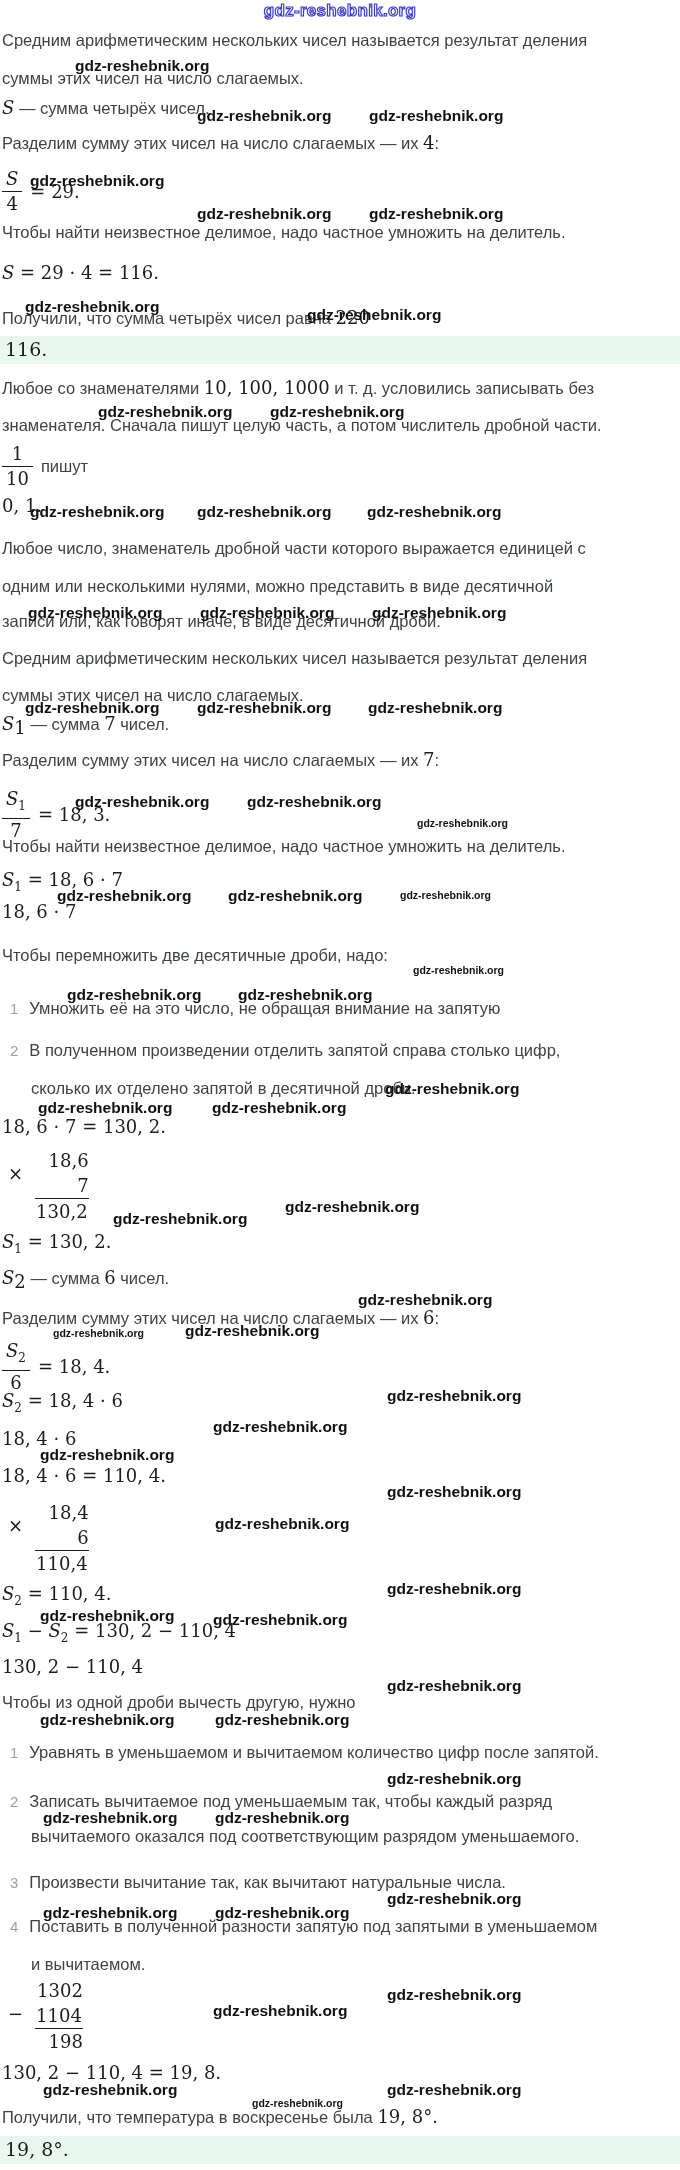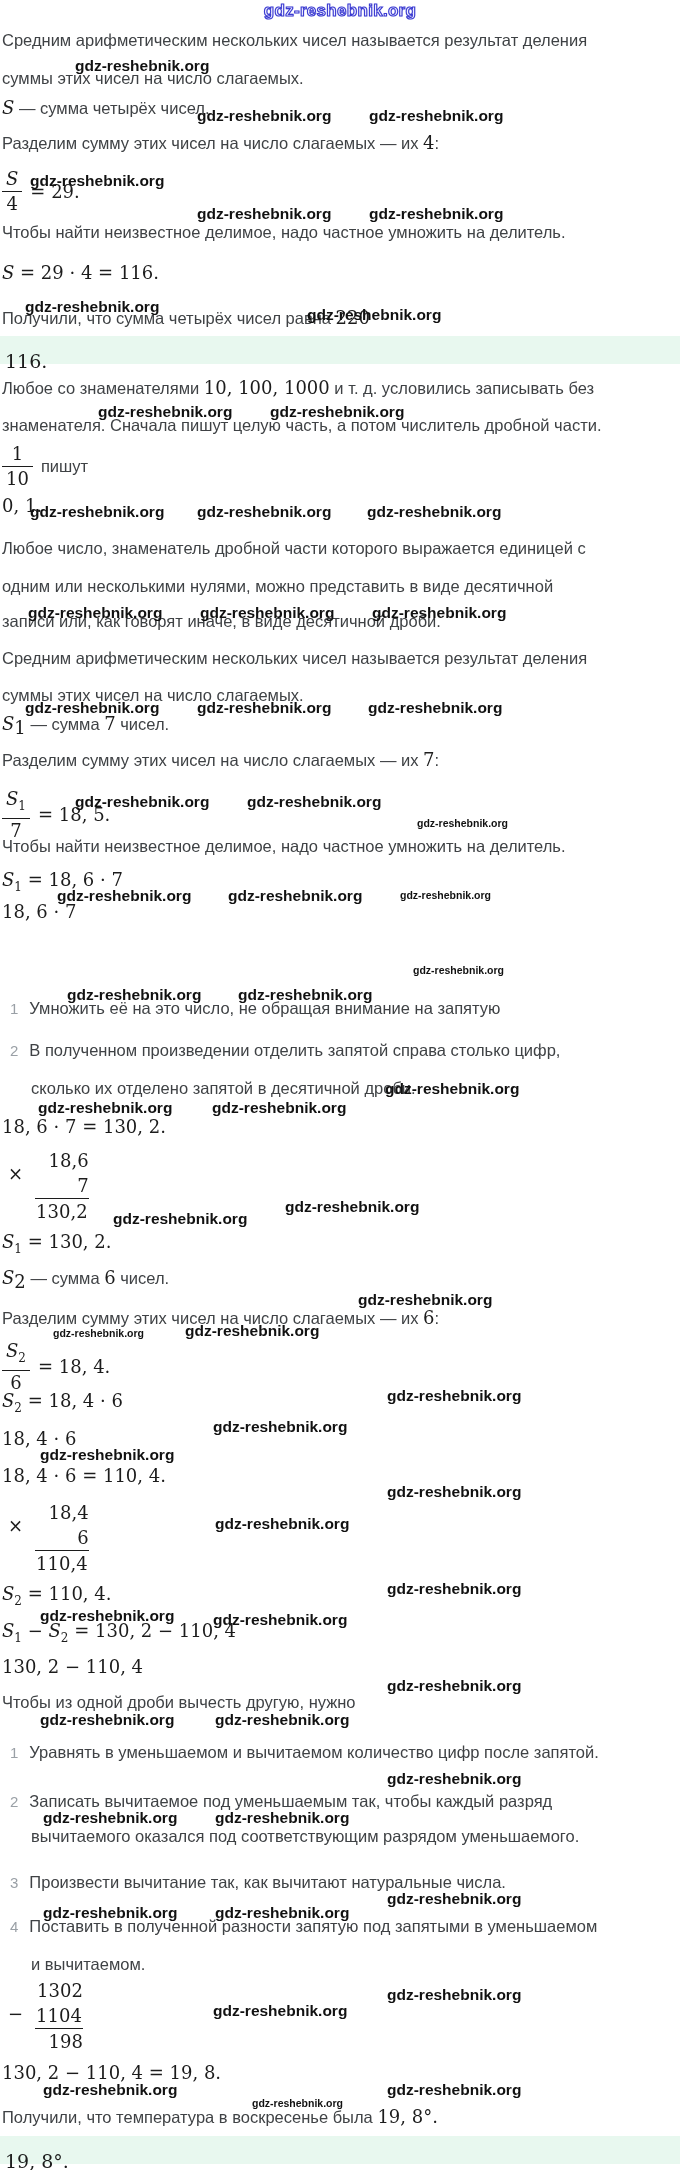--- a/index.html
+++ b/index.html
@@ -24,21 +24,21 @@
   .colop{position:absolute;display:flex;gap:12px;font-family:"DejaVu Serif",serif;font-size:18px;color:#1c1c1c;}
   .colop .col{display:flex;flex-direction:column;align-items:flex-end;line-height:25px;min-width:46px;}
   .colop .res{border-top:1.7px solid #1c1c1c;padding:0 1px;}
   .colop .ul{border-bottom:1.7px solid #1c1c1c;padding:0 1px;}
   .colop.mult .sign{margin-top:15px;}
   .colop.subtr .sign{margin-top:25px;}
   .li{position:absolute;display:flex;gap:11px;font-size:16.5px;line-height:20px;color:#3f4245;white-space:nowrap;}
   .li .num{color:#9aa0a6;font-size:15px;padding-top:1px;}
   .answer{position:absolute;left:0;width:680px;height:28px;background:#e8f8ef;
           font-family:"DejaVu Serif",serif;font-size:19px;color:#1c1c1c;
-          padding:14px 0 0 5px;box-sizing:border-box;}
+          padding:2px 0 0 5px;box-sizing:border-box;}
 </style>
 </head>
 <body>
 
 <div id="page">
 
   <div class="wm-top">gdz-reshebnik.org</div>
 
   <div class="t" style="left:2px;top:30px">Средним арифметическим нескольких чисел называется результат деления</div>
   <div class="t" style="left:2px;top:68px">суммы этих чисел на число слагаемых.</div>
@@ -100,31 +100,32 @@
 
   <div class="t" style="left:2px;top:750px">
     <span>Разделим сумму этих чисел на число слагаемых — их </span><span class="sr">7</span><span>:</span>
   </div>
 
   <div class="fracline" style="left:2px;top:788px">
     <span class="frac">
       <span class="num"><span class="var">S</span><sub>1</sub></span>
       <span class="den">7</span>
     </span>
-    <span>= 18, 5.</span>
+    <span>= 18, 3.</span>
   </div>
 
   <div class="t" style="left:2px;top:836px">Чтобы найти неизвестное делимое, надо частное умножить на делитель.</div>
 
   <div class="mt" style="left:2px;top:869px">
     <span class="var">S</span><sub>1</sub><span> = 18, 6 · 7</span>
   </div>
 
   <div class="mt" style="left:2px;top:901px">18, 6 · 7</div>
 
+  <div class="t" style="left:2px;top:945px">Чтобы перемножить две десятичные дроби, надо:</div>
 
   <div class="li" style="left:10px;top:998px">
     <span class="num">1</span>
     <span>Умножить её на это число, не обращая внимание на запятую</span>
   </div>
   <div class="li" style="left:10px;top:1040px">
     <span class="num">2</span>
     <span>В полученном произведении отделить запятой справа столько цифр,</span>
   </div>
   <div class="t" style="left:31px;top:1078px">сколько их отделено запятой в десятичной дроби.</div>

